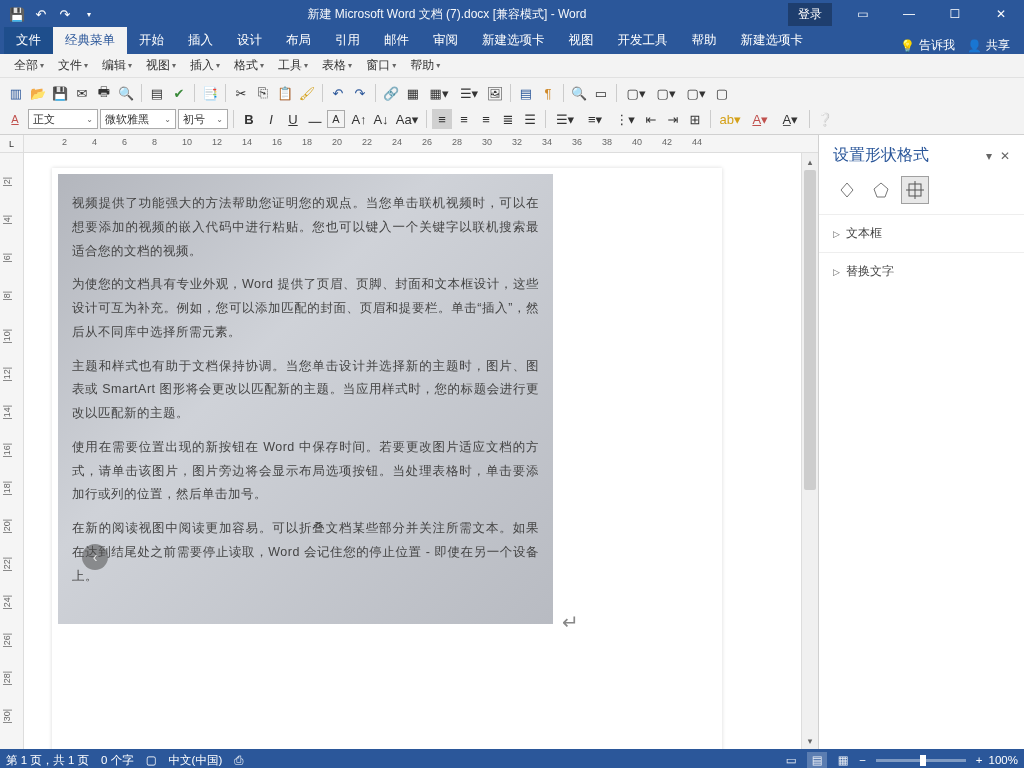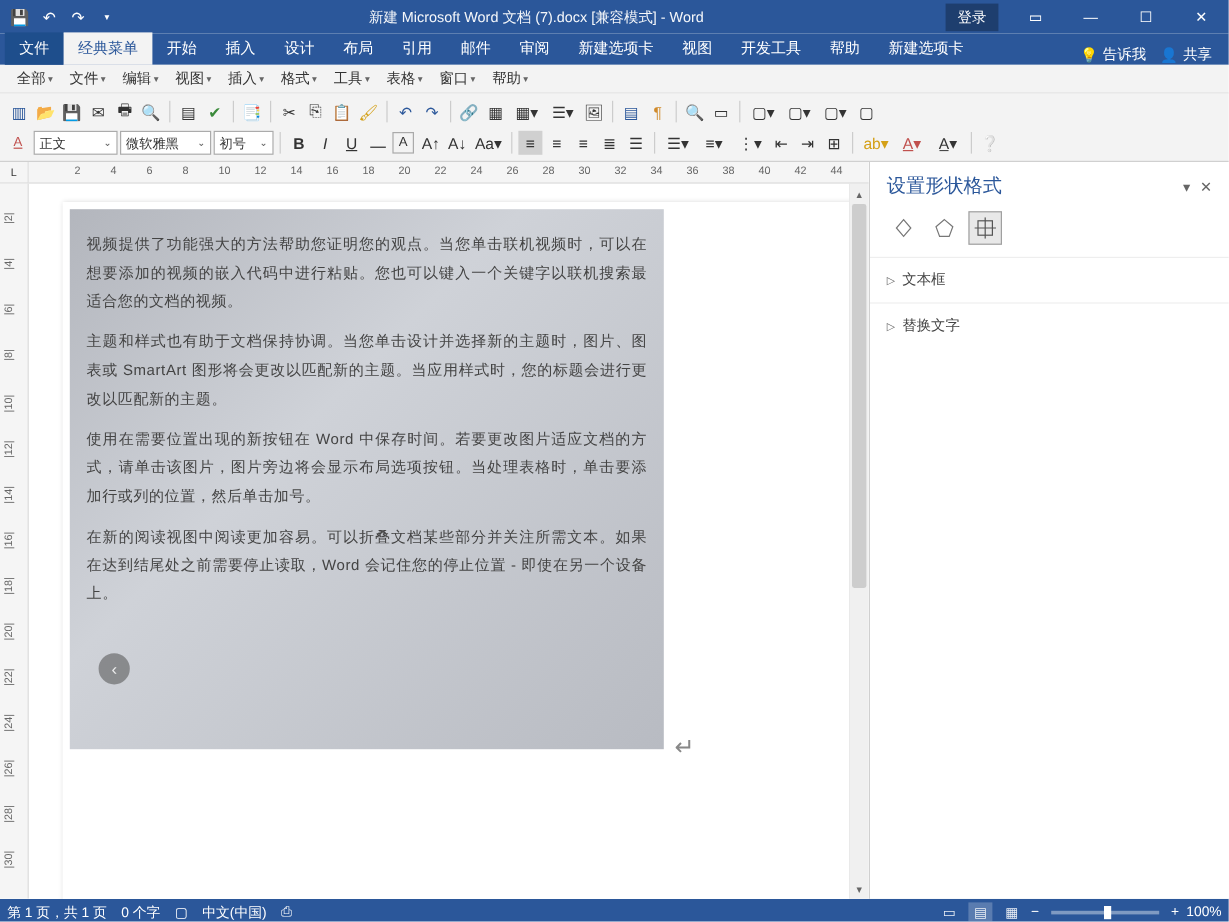--- a/index.html
+++ b/index.html
@@ -50,21 +50,21 @@
 .photo { position:absolute; left:6px; top:6px; width:495px; height:450px; background:linear-gradient(135deg, #b3b6bd 0%, #cfd2d8 40%, #b8bbc2 100%); padding: 18px 14px; font-size:12.5px; line-height:1.9; color:#444; overflow:hidden; }
 .photo p { margin-bottom: 10px; letter-spacing:0.5px; text-align:justify; }
 .nav-circle { position:absolute; left:24px; bottom:54px; width:26px; height:26px; border-radius:50%; background:rgba(80,80,80,.55); color:#eee; display:flex; align-items:center; justify-content:center; font-size:14px; }
 .ret-arrow { position:absolute; left:510px; top:442px; font-size:20px; color:#888; }
 
 .scrollbar-v { width:17px; background:#f0f0f0; border-left:1px solid #ddd; display:flex; flex-direction:column; }
 .sb-btn { height:17px; display:flex; align-items:center; justify-content:center; font-size:9px; color:#666; background:#f0f0f0; }
 .sb-track { flex:1; background:#f0f0f0; position:relative; }
 .sb-thumb { position:absolute; left:2px; right:2px; top:0; height:320px; background:#cdcdcd; border-radius:2px; }
 
-.taskpane { width:300px; border-left:1px solid #d0d0d0; background:#fff; display:flex; flex-direction:column; }
+.taskpane { width:206px; border-left:1px solid #d0d0d0; background:#fff; display:flex; flex-direction:column; }
 .tp-header { padding: 10px 14px 6px; display:flex; align-items:center; }
 .tp-title { font-size:16px; color:#2b579a; flex:1; }
 .tp-close { font-size:12px; color:#666; cursor:pointer; margin-left:8px; }
 .tp-icons { display:flex; gap:6px; padding: 4px 14px 10px; }
 .tp-icon { width:28px; height:28px; border:1px solid transparent; display:flex; align-items:center; justify-content:center; font-size:16px; color:#666; }
 .tp-icon.sel { border:1px solid #a0a0a0; background:#e8e8e8; }
 .tp-section { padding: 6px 14px; border-top:1px solid #eee; }
 .tp-sec-h { display:flex; align-items:center; gap:6px; font-size:12px; color:#444; cursor:pointer; padding:4px 0;}
 .tp-sec-h .tri { font-size:9px; color:#666; }
 
@@ -306,20 +306,21 @@
           <span class="vt" style="top: 404px;">|22|</span>
           <span class="vt" style="top: 442px;">|24|</span>
           <span class="vt" style="top: 480px;">|26|</span>
           <span class="vt" style="top: 518px;">|28|</span>
           <span class="vt" style="top: 556px;">|30|</span>
         </div>
       <div class="canvas">
         <div class="page">
           <div class="photo" id="photo">
             <p>视频提供了功能强大的方法帮助您证明您的观点。当您单击联机视频时，可以在想要添加的视频的嵌入代码中进行粘贴。您也可以键入一个关键字以联机搜索最适合您的文档的视频。</p>
+              <p>为使您的文档具有专业外观，Word 提供了页眉、页脚、封面和文本框设计，这些设计可互为补充。例如，您可以添加匹配的封面、页眉和提要栏。单击“插入”，然后从不同库中选择所需元素。</p>
               <p>主题和样式也有助于文档保持协调。当您单击设计并选择新的主题时，图片、图表或 SmartArt 图形将会更改以匹配新的主题。当应用样式时，您的标题会进行更改以匹配新的主题。</p>
               <p>使用在需要位置出现的新按钮在 Word 中保存时间。若要更改图片适应文档的方式，请单击该图片，图片旁边将会显示布局选项按钮。当处理表格时，单击要添加行或列的位置，然后单击加号。</p>
               <p>在新的阅读视图中阅读更加容易。可以折叠文档某些部分并关注所需文本。如果在达到结尾处之前需要停止读取，Word 会记住您的停止位置 - 即使在另一个设备上。</p>
               <div class="nav-circle">‹</div>
           </div>
           <div class="ret-arrow">↵</div>
         </div>
       </div>
       <div class="scrollbar-v">
         <div class="sb-btn">▴</div>

